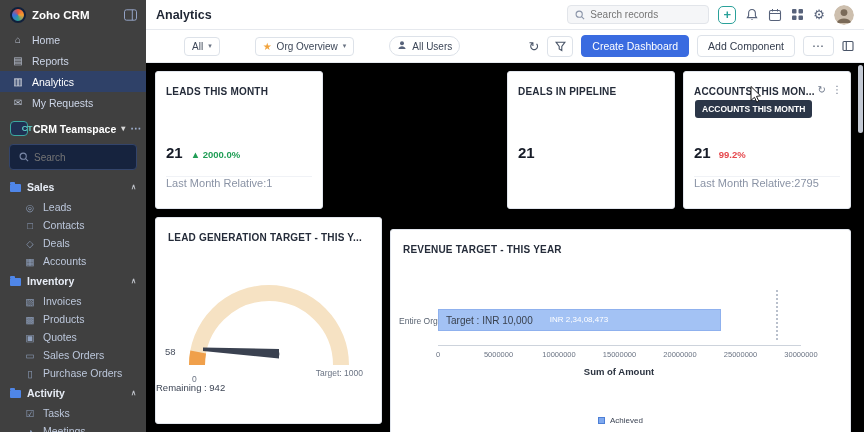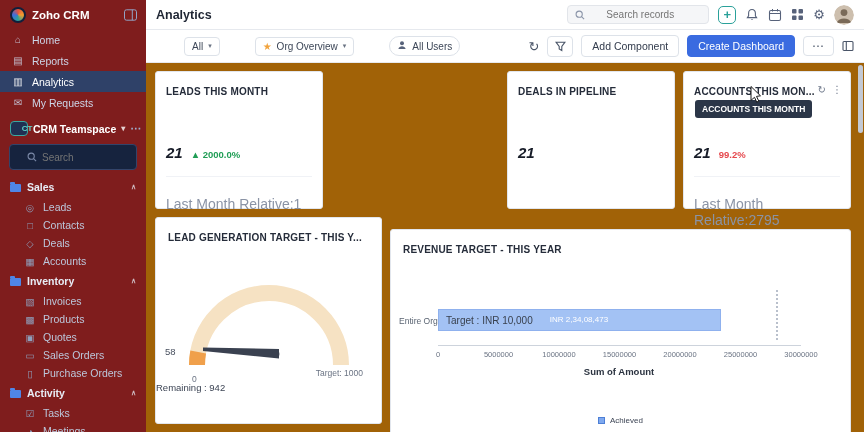--- a/index.html
+++ b/index.html
@@ -1,73 +1,73 @@
 <!DOCTYPE html>
 <html><head>
 <meta charset="utf-8">
 <style>
   * { box-sizing: border-box; margin: 0; padding: 0; }
   html,body { width:864px; height:432px; overflow:hidden; font-family:"Liberation Sans",sans-serif; background:#eceff4; }
 
   
-  .sidebar { position:absolute; left:0; top:0; width:146px; height:432px; background:#7f1d1d; color:#c6cfe2; overflow:hidden; }
+  .sidebar { position:absolute; left:0; top:0; width:146px; height:432px; background:#404040; color:#c6cfe2; overflow:hidden; }
   .logo-row { display:flex; align-items:center; gap:6px; padding:7px 9px 6px 10px; }
   .logo { width:16px; height:16px; border-radius:50%; background:conic-gradient(#e4533e,#f59d2d,#2aa19a,#3d6ee0,#e4533e); border:2px solid #10203c; flex:none; }
   .brand { color:#fff; font-weight:bold; font-size:11.5px; flex:1; white-space:nowrap; }
   .collapse-ic { flex:none; display:flex; }
   .nav-item { display:flex; align-items:center; gap:8px; padding:4.5px 12px; font-size:10.5px; color:#cdd6e8; cursor:default; }
   .nav-item.active { background:#2f4168; color:#fff; }
   .nav-ic { width:12px; text-align:center; font-size:10px; opacity:.85; }
   .teamspace { display:flex; align-items:center; gap:5px; padding:8px 9px 5px 10px; color:#fff; font-weight:bold; font-size:10.5px; }
   .badge-ct { width:15px; height:15px; border:1px solid #3ba8a0; color:#62d2c9; border-radius:4px; font-size:8px; font-weight:bold; display:flex; align-items:center; justify-content:center; background:#203052; flex:none;padding-left:16px; }
   .ts-label { white-space:nowrap; }
   .ts-caret { font-size:8px; opacity:.8; }
   .ts-more { margin-left:auto; font-size:11px; color:#9fb0cf; }
-  .sb-search { margin:3px 9px 6px 9px; background:#16233e; border:1px solid #33446a; border-radius:4px; display:flex; align-items:center; gap:5px; padding:3px 17px; }
+  .sb-search { margin:3px 9px 6px 9px; background:#16233e; border:1px solid #33446a; border-radius:4px; display:flex; align-items:center; gap:5px; padding:3px 9px; }
   .sb-search input { background:transparent; border:none; outline:none; color:#aeb9d0; font-size:10px; width:100%; font-family:inherit; }
   .section-head { display:flex; align-items:center; gap:6px; padding:5px 10px; color:#e8edf6; font-weight:bold; font-size:10.5px; }
   .folder { width:11px; height:8px; background:#4f86e8; border-radius:1px; position:relative; display:inline-block; flex:none; margin-top:2px; }
   .folder::before { content:""; position:absolute; top:-2px; left:0; width:5px; height:2px; background:#4f86e8; border-radius:1px 1px 0 0; }
   .sec-chev { margin-left:auto; font-size:7px; opacity:.75; }
   .sub-item { display:flex; align-items:center; gap:7px; padding:3px 10px 3px 24px; font-size:10.5px; color:#bcc7db; }
   .sub-ic { width:12px; text-align:center; font-size:9.5px; color:#8fa0bd; }
 
   
   .topbar { position:absolute; left:146px; top:0; width:718px; height:30px; background:#fff; border-bottom:1px solid #e6e9ee; display:flex; align-items:center; padding:0 10px; gap:9px; }
   .page-title { font-size:12.5px; font-weight:bold; color:#1e2533; }
   .h-search { margin-left:auto; width:142px; height:19px; background:#f5f6f8; border:1px solid #e2e5ea; border-radius:4px; display:flex; align-items:center; gap:5px; padding:0 7px; }
-  .h-search input { background:transparent; border:none; outline:none; color:#7c8698; font-size:10px; width:100%; font-family:inherit;margin-left:16px; }
+  .h-search input { background:transparent; border:none; outline:none; color:#7c8698; font-size:10px; width:100%; font-family:inherit; }
   .plusbox { width:18px; height:18px; border:1.5px solid #2aa19a; border-radius:5px; color:#2aa19a; display:flex; align-items:center; justify-content:center; font-size:13px; font-weight:bold; line-height:1; }
   .hicon { display:flex; align-items:center; justify-content:center; color:#57627a; }
   .gear-ch { font-size:13px; color:#57627a; line-height:1; }
   .avatar { width:20px; height:20px; border-radius:50%; overflow:hidden; flex:none; }
 
   
   .toolbar { position:absolute; left:146px; top:30px; width:718px; height:33px; background:#fff; border-bottom:1px solid #e6e9ee; display:flex; align-items:center; gap:7px; padding:0 10px; }
   .chip { border:1px solid #dde2e9; border-radius:4px; padding:3px 7px; font-size:10px; color:#3c4657; display:flex; gap:5px; align-items:center; background:#fff; white-space:nowrap;margin-left:28px; }
   .chip .caret { font-size:7px; color:#6a7383; }
   .star { color:#f2a33c; font-size:10px; }
   .chip-pill { border-radius:10px; }
   .tb-right { margin-left:auto; display:flex; align-items:center; gap:8px; }
   .refresh-ch { font-size:13px; color:#4a5568; }
   .icon-btn { border:1px solid #dde2e9; border-radius:4px; width:26px; height:21px; display:flex; align-items:center; justify-content:center; background:#fff; }
   .btn { border:1px solid #dde2e9; border-radius:4px; padding:4px 10px; font-size:10.5px; color:#333c4d; background:#fff; white-space:nowrap; }
   .btn-primary { background:#3a6be0; border-color:#3a6be0; color:#fff; }
   .more-btn { font-size:12px; color:#4a5568; letter-spacing:1px; padding:2px 8px; border:1px solid #dde2e9; border-radius:4px; background:#fff; line-height:14px; }
 
   
-  .content { position:absolute; left:146px; top:63px; width:718px; height:369px; background:#a16207; }
+  .content { position:absolute; left:146px; top:63px; width:718px; height:369px; background:#000000; }
   .card { position:absolute; background:#fff; border:1px solid #e2e6ed; border-radius:3px; }
   .kpi { top:8px; width:168px; height:138px; }
   .kpi-title { position:absolute; left:10px; top:14px; right:8px; font-size:10px; font-weight:bold; color:#252c3a; letter-spacing:.2px; white-space:nowrap; overflow:hidden; }
   .kpi-value-row { position:absolute; left:10px; top:72px; display:flex; align-items:baseline; gap:8px; }
-  .kpi-value { font-size:15px; font-weight:bold; color:#171c28;font-style:italic; }
+  .kpi-value { font-size:15px; font-weight:bold; color:#171c28; }
   .delta-up { color:#1f9d55; font-size:9.5px; font-weight:bold; }
   .delta-down { color:#e5484d; font-size:9.5px; font-weight:bold; }
-  .kpi-footer { position:absolute; left:10px; right:10px; top:104px; border-top:1px solid #f0f2f6; padding-top:19px; font-size:14px; color:#8a93a5; }
+  .kpi-footer { position:absolute; left:10px; right:10px; top:104px; border-top:1px solid #f0f2f6; padding-top:0; font-size:11px; color:#8a93a5; }
   .card-title { position:absolute; left:12px; top:14px; font-size:10px; font-weight:bold; color:#252c3a; letter-spacing:.2px; white-space:nowrap; }
   .hover-icons { position:absolute; right:8px; top:12px; display:flex; gap:6px; color:#707a8c; font-size:10px; }
   .tooltip { position:absolute; left:11px; top:28px; background:#2b3648; color:#fff; font-size:8.5px; font-weight:bold; padding:4px 7px; border-radius:3px; white-space:nowrap; }
   .cursor { position:absolute; left:66px; top:14px; }
 
   
   .gauge-card { left:9px; top:154px; width:227px; height:207px; }
   .gauge-svg { position:absolute; left:23px; top:52px; }
   .g-val { position:absolute; left:9px; top:128px; font-size:9.5px; color:#474f5e; }
   .g-min { position:absolute; left:36px; top:156px; font-size:8.5px; color:#6a7383; }
@@ -273,22 +273,22 @@
     <span>All Users</span>
   </span>
 
   <div class="tb-right">
     <span class="refresh-ch">↻</span>
     <span class="icon-btn">
       <svg width="11" height="11" viewBox="0 0 11 11">
           <path d="M1 1.2h9L6.8 5.4v4.1L4.2 8V5.4z" fill="none" stroke="#4a5568" stroke-width="1.1"></path>
         </svg>
     </span>
+    <button class="btn btn-primary">Create Dashboard</button>
     <button class="btn">Add Component</button>
-    <button class="btn btn-primary">Create Dashboard</button>
     <span class="more-btn">⋯</span>
     <span class="hicon">
       <svg width="12" height="12" viewBox="0 0 12 12">
           <g fill="none" stroke="#4a5568" stroke-width="1.1">
             <rect x="1" y="1.5" width="10" height="9" rx="1"></rect>
             <line x1="4.3" y1="1.5" x2="4.3" y2="10.5"></line>
           </g>
         </svg>
     </span>
   </div>

